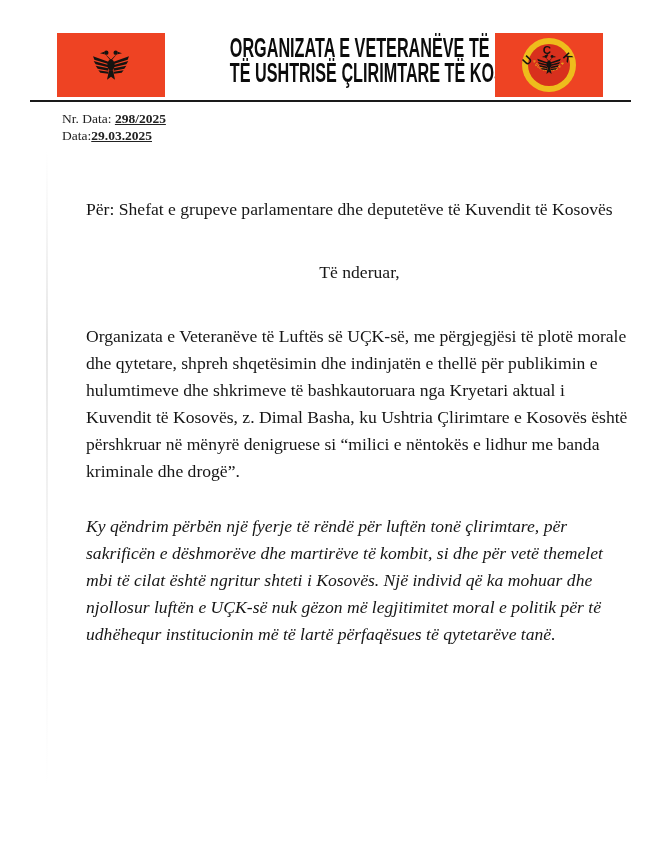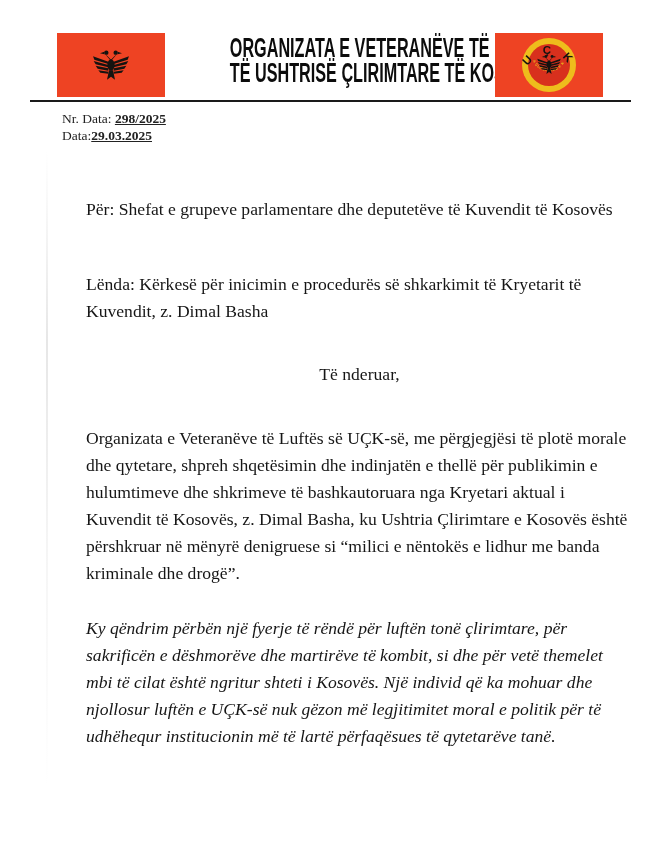--- a/index.html
+++ b/index.html
@@ -116,19 +116,18 @@
     <div>
       <span>Nr. Data: </span><span class="meta-value">298/2025</span>
     </div>
     <div>
       <span>Data:</span><span class="meta-value">29.03.2025</span>
     </div>
   </div>
 
   <div class="letter-body">
     <p class="p-recipient">Për: Shefat e grupeve parlamentare dhe deputetëve të Kuvendit të Kosovës</p>
-    <p class="p-subject">Lënda: Kërkesë për inicimin e procedurës së shkarkimit të Kryetarit të Kuvendit, z. Dimal Basha</p>
     <p class="p-salutation">Të nderuar,</p>
     <p class="p-body1">Organizata e Veteranëve të Luftës së UÇK-së, me përgjegjësi të plotë morale dhe qytetare, shpreh shqetësimin dhe indinjatën e thellë për publikimin e hulumtimeve dhe shkrimeve të bashkautoruara nga Kryetari aktual i Kuvendit të Kosovës, z. Dimal Basha, ku Ushtria Çlirimtare e Kosovës është përshkruar në mënyrë denigruese si “milici e nëntokës e lidhur me banda kriminale dhe drogë”.</p>
     <p class="p-body2">Ky qëndrim përbën një fyerje të rëndë për luftën tonë çlirimtare, për sakrificën e dëshmorëve dhe martirëve të kombit, si dhe për vetë themelet mbi të cilat është ngritur shteti i Kosovës. Një individ që ka mohuar dhe njollosur luftën e UÇK-së nuk gëzon më legjitimitet moral e politik për të udhëhequr institucionin më të lartë përfaqësues të qytetarëve tanë.</p>
   </div>
 
 </div>
 
 </body></html>

